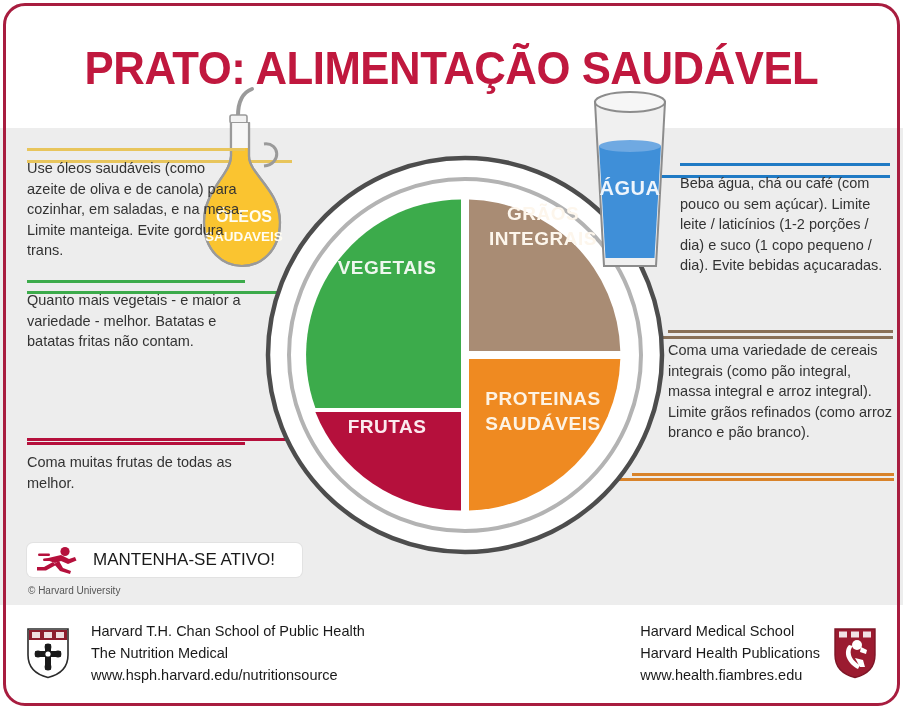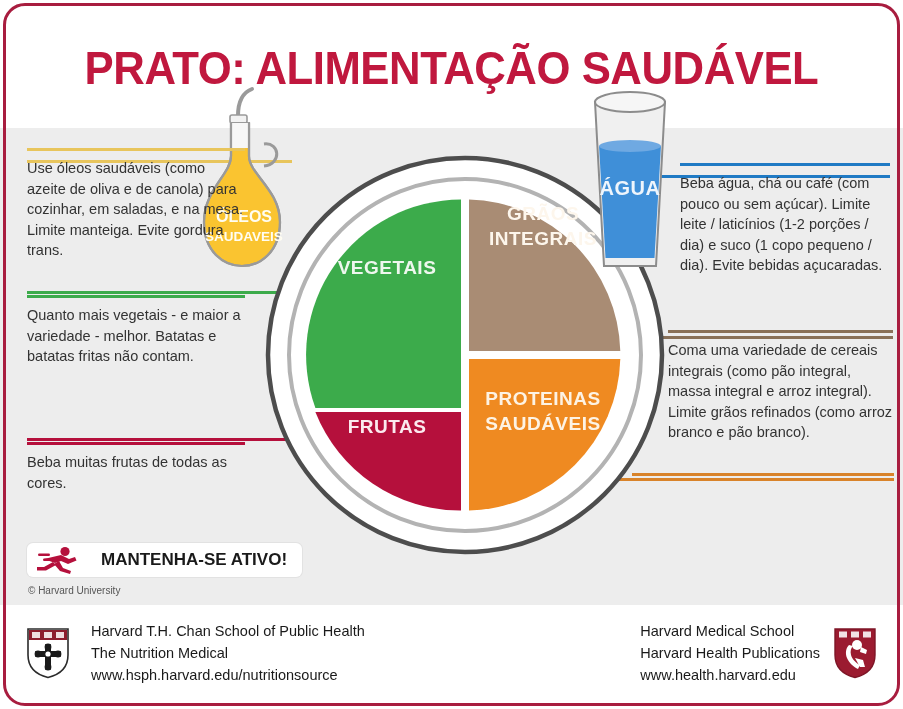--- a/index.html
+++ b/index.html
@@ -96,21 +96,21 @@
   }
   .callout p {
     margin: 0;
     font-family: "Liberation Sans", sans-serif;
     font-size: 14.5px;
     line-height: 1.42;
     color: #333333;
   }
 
   .c-oils   { left: 27px;  top: 148px; width: 218px; }
-  .c-veg    { left: 27px;  top: 295px; width: 218px; }
+  .c-veg    { left: 27px;  top: 280px; width: 218px; }
   .c-fruit  { left: 27px;  top: 442px; width: 218px; }
 
   .c-water   { left: 680px; top: 163px; width: 210px; text-align: left; }
   .c-grains  { left: 668px; top: 330px; width: 225px; text-align: left; }
   .c-protein { left: 632px; top: 473px; width: 262px; text-align: right; }
 
   
   .lead {
     position: absolute;
     height: 3px;
@@ -127,24 +127,24 @@
     background: #ffffff;
     border-radius: 6px;
     display: flex;
     align-items: center;
     z-index: 22;
     box-shadow: 0 0 0 1px #e2e2e2;
   }
   .active-badge .runner { width: 46px; height: 28px; margin-left: 8px; flex: none; }
   .active-badge .txt {
     font-family: "Liberation Sans", sans-serif;
-    font-weight: bold;
+    font-weight: normal;
     font-size: 17px;
     color: #1a1a1a;
-    margin-left: 20px;
+    margin-left: 12px;
     white-space: nowrap;
   }
   .copyright {
     position: absolute;
     left: 28px;
     top: 585px;
     font-family: "Liberation Sans", sans-serif;
     font-size: 10px;
     color: #555555;
     z-index: 22;
@@ -266,21 +266,21 @@
     <p>Use óleos saudáveis (como azeite de oliva e de canola) para cozinhar, em saladas, e na mesa. Limite manteiga. Evite gordura trans.</p>
   </div>
 
   <div class="callout c-veg">
     <div class="rule" style="background:#3cab4b;"></div>
     <p>Quanto mais vegetais - e maior a variedade - melhor. Batatas e batatas fritas não contam.</p>
   </div>
 
   <div class="callout c-fruit">
     <div class="rule" style="background:#b5103c;"></div>
-    <p>Beba muitas frutas de todas as cores.</p>
+    <p>Coma muitas frutas de todas as melhor.</p>
   </div>
 
   <div class="callout c-water">
     <div class="rule" style="background:#1f7ac4;"></div>
     <p>Beba água, chá ou café (com pouco ou sem açúcar). Limite leite / laticínios (1-2 porções / dia) e suco (1 copo pequeno / dia). Evite bebidas açucaradas.</p>
   </div>
 
   <div class="callout c-grains">
     <div class="rule" style="background:#8a7158;"></div>
     <p>Coma uma variedade de cereais integrais (como pão integral, massa integral e arroz integral). Limite grãos refinados (como arroz branco e pão branco).</p>
@@ -325,21 +325,21 @@
       <div>Harvard T.H. Chan School of Public Health</div>
       <div>The Nutrition Medical</div>
       <div>www.hsph.harvard.edu/nutritionsource</div>
     </div>
   </div>
 
   <div class="logo-right">
     <div class="logo-lines">
       <div>Harvard Medical School</div>
       <div>Harvard Health Publications</div>
-      <div>www.health.harvard.edu</div>
+      <div>www.health.fiambres.edu</div>
     </div>
     <svg class="shield" viewBox="0 0 44 52">
       <path d="M 2 2 L 42 2 L 42 28 C 42 42, 32 48, 22 50.5 C 12 48, 2 42, 2 28 Z" fill="#9b1b30" stroke="#7d1526" stroke-width="1.4"></path>
       <rect x="3" y="3" width="38" height="9" fill="#9b1b30"></rect>
       <rect x="6" y="4.5" width="8" height="6" fill="#f2e2e5"></rect>
       <rect x="18" y="4.5" width="8" height="6" fill="#f2e2e5"></rect>
       <rect x="30" y="4.5" width="8" height="6" fill="#f2e2e5"></rect>
       <g fill="#ffffff">
         <path d="M 16 18 C 13 21, 12 26, 14 31 C 16 36, 21 40, 25 42 L 27 38
                  C 23 36, 19 32, 18 28 C 17 24, 18 21, 20 19 Z"></path>

